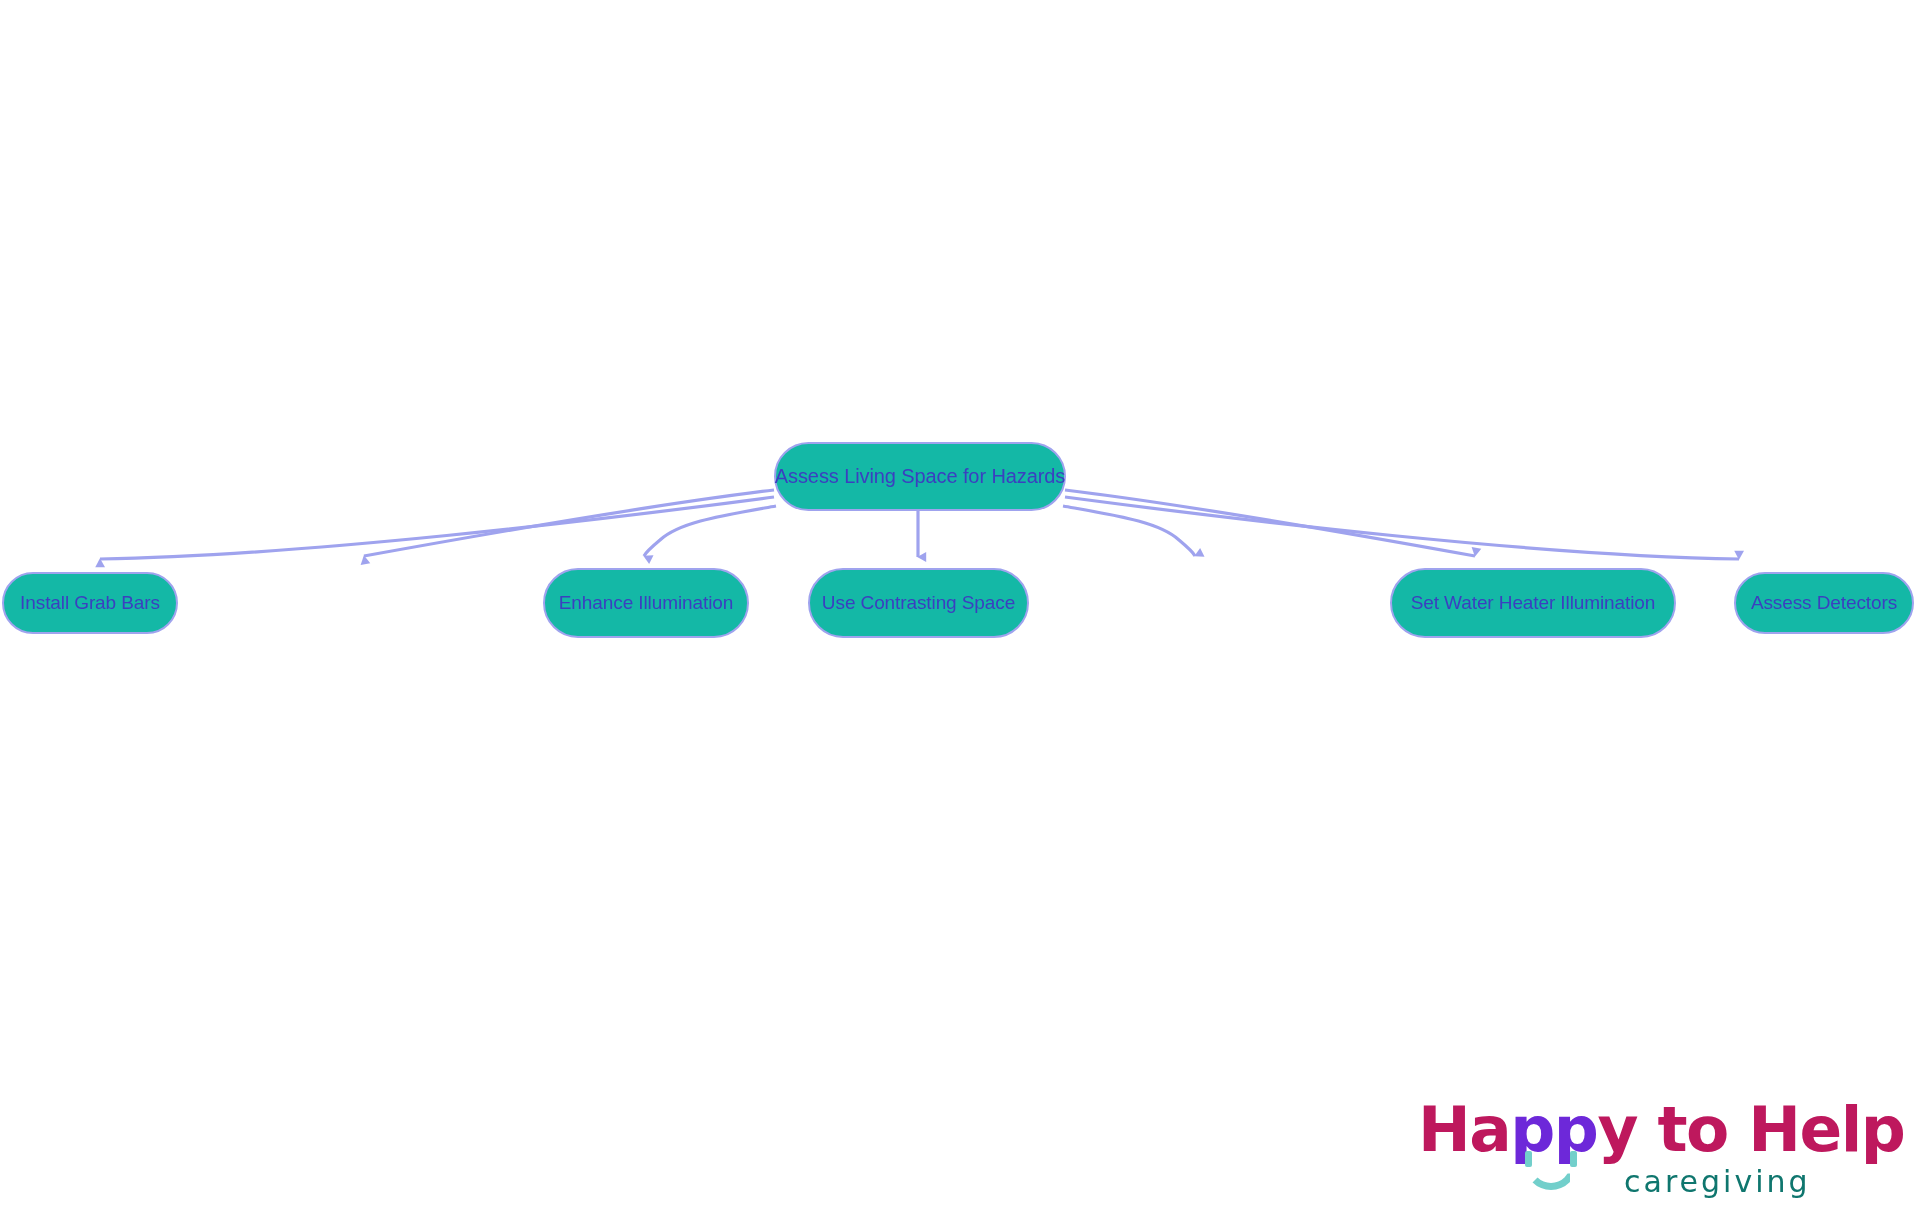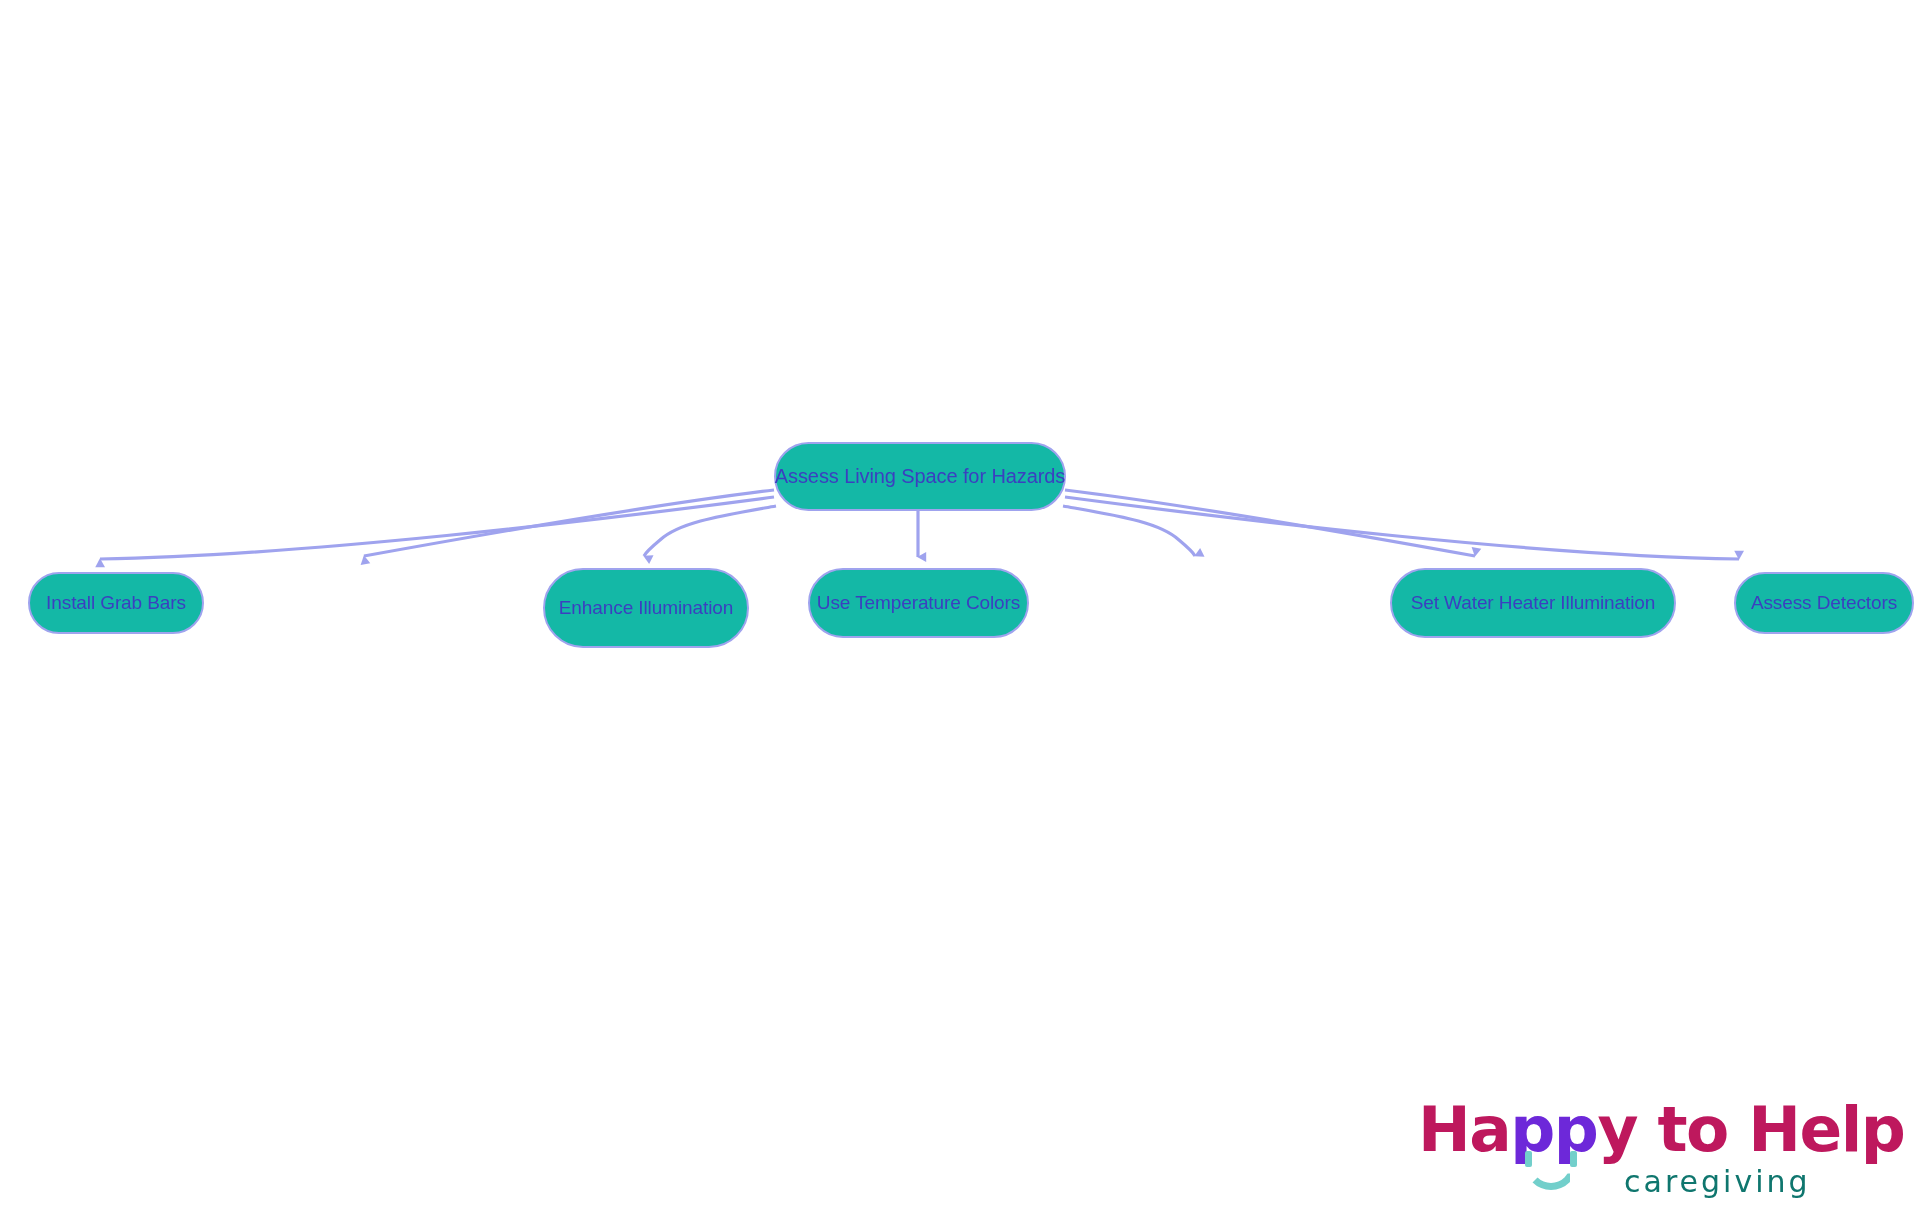--- a/index.html
+++ b/index.html
@@ -137,26 +137,26 @@
 
     <path d="M 1063,506 C 1119,516 1159,522 1179,540 C 1191,550 1194,554 1195,556" fill="none" stroke="#9fa3ee" stroke-width="3.2" marker-end="url(#arrowhead)"></path>
 
     <path d="M 1065,490 C 1189,505 1359,535 1475,556" fill="none" stroke="#9fa3ee" stroke-width="3.2" marker-end="url(#arrowhead)"></path>
 
     <path d="M 1065,497 C 1239,520 1539,556 1739,559" fill="none" stroke="#9fa3ee" stroke-width="3.2" marker-end="url(#arrowhead)"></path>
   </svg>
 
   <div class="node root" style="left:774px; top:442px; width:292px; height:69px;">Assess Living Space for Hazards</div>
 
-  <div class="node" style="left:28px; top:572px; width:176px; height:62px;">Install Grab Bars</div>
+  <div class="node" style="left:2px; top:572px; width:176px; height:62px;">Install Grab Bars</div>
 
 
-  <div class="node" style="left:543px; top:568px; width:206px; height:80px;">Enhance Illumination</div>
+  <div class="node" style="left:543px; top:568px; width:206px; height:70px;">Enhance Illumination</div>
 
-  <div class="node" style="left:808px; top:568px; width:221px; height:70px;">Use Temperature Colors</div>
+  <div class="node" style="left:808px; top:568px; width:221px; height:70px;">Use Contrasting Space</div>
 
 
   <div class="node" style="left:1390px; top:568px; width:286px; height:70px;">Set Water Heater Illumination</div>
 
   <div class="node" style="left:1734px; top:572px; width:180px; height:62px;">Assess Detectors</div>
 
   <div id="logo">
     <div id="logo-wordmark"><span class="lg-coral">Ha</span><span class="lg-teal">pp</span><span class="lg-coral">y</span><span class="lg-coral"> to </span><span class="lg-coral">Help</span></div>
     <div id="logo-smile"></div>
     <div id="logo-sub">caregiving</div>

